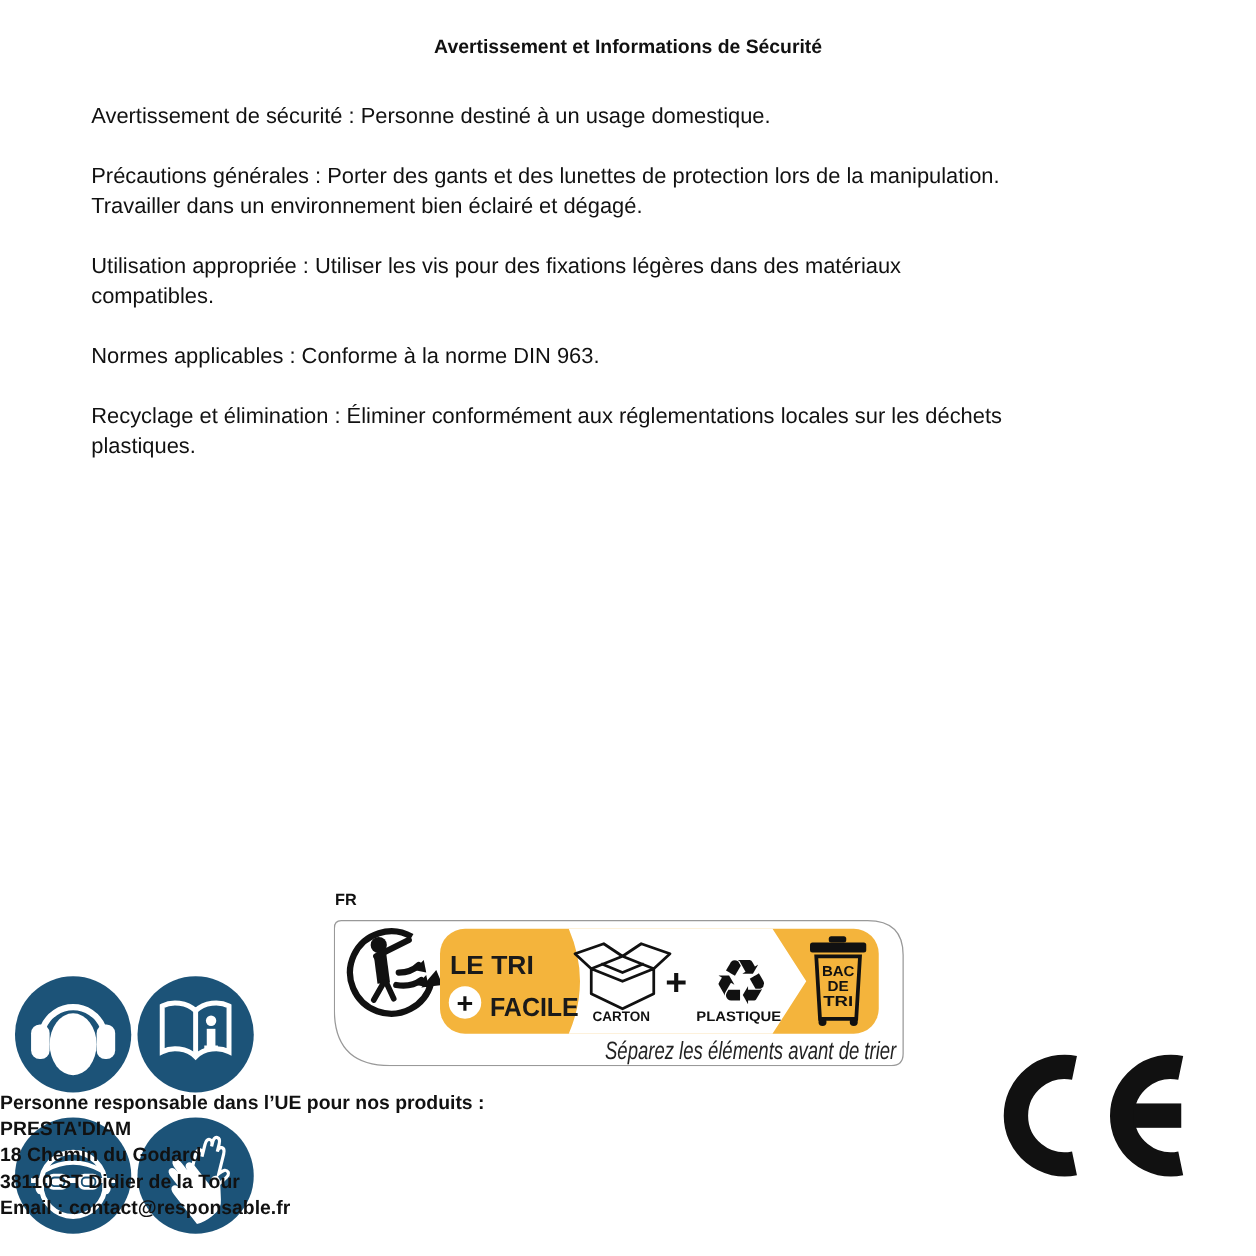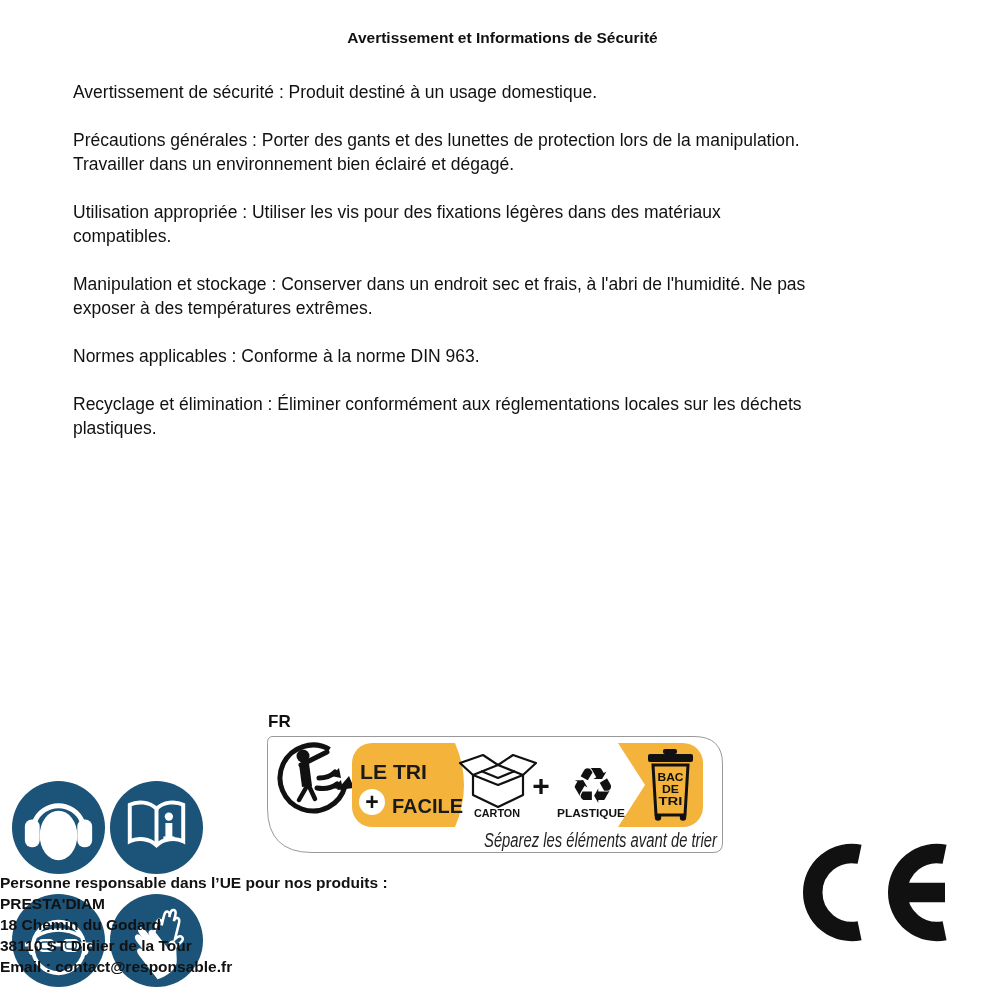--- a/index.html
+++ b/index.html
@@ -20,21 +20,21 @@
   .picto{position:absolute;width:95px;height:95px;}
   #picto-ear{left:11px;top:780px}
   #picto-manual{left:109px;top:780px}
   #picto-eye{left:11px;top:893px}
   #picto-gloves{left:109px;top:893px}
   .pb{fill:var(--pictogram-blue,#1C5378);}
   .pwf{fill:#fff;}
   .pws{fill:none;stroke:#fff;}
 
   
-  .fr-code{position:absolute;left:268px;top:712px;font-size:17px;font-weight:bold;text-align:center;}
+  .fr-code{position:absolute;left:268px;top:712px;font-size:13px;font-weight:bold;text-align:center;}
   .tri-label{position:absolute;left:267px;top:736px;}
   .box-border{fill:#fff;stroke:var(--border-gray,#999);stroke-width:1;}
   .yellow{fill:var(--tri-yellow,#F4B43C);}
   .whitefill{fill:#fff;}
   .ink-fill{fill:#111;}
   .ink-arc{fill:none;stroke:#111;stroke-width:5;}
   .ink-s5{fill:none;stroke:#111;stroke-width:5;stroke-linecap:round;}
   .ink-s4{fill:none;stroke:#111;stroke-width:4.5;stroke-linecap:round;}
   .line-icon path{fill:none;stroke:#111;stroke-width:2.2;stroke-linejoin:round;}
   .bin-body{fill:var(--tri-yellow,#F4B43C);stroke:#111;stroke-width:3;}
@@ -53,27 +53,25 @@
   .ce{position:absolute;left:795px;top:838px;}
   .ce .arc{fill:none;stroke:#111;stroke-width:19.5;}
   .ce .bar{fill:#111;}
 </style>
 </head>
 <body>
 
 <div class="page-title">Avertissement et Informations de Sécurité</div>
 
 <div class="content">
-  <p>Avertissement de sécurité : Produit destiné à un usage domestique.</p>
+  <p>Avertissement de sécurité : Personne destiné à un usage domestique.</p>
   <p>Précautions générales : Porter des gants et des lunettes de protection lors de la manipulation.
 Travailler dans un environnement bien éclairé et dégagé.</p>
   <p>Utilisation appropriée : Utiliser les vis pour des fixations légères dans des matériaux
 compatibles.</p>
-  <p>Manipulation et stockage : Conserver dans un endroit sec et frais, à l'abri de l'humidité. Ne pas
-exposer à des températures extrêmes.</p>
   <p>Normes applicables : Conforme à la norme DIN 963.</p>
   <p>Recyclage et élimination : Éliminer conformément aux réglementations locales sur les déchets
 plastiques.</p>
 </div>
 
 <svg class="picto" id="picto-ear" viewBox="0 0 96 96">
   <circle class="pb" cx="48" cy="48" r="47"></circle>
   <path class="pws" style="stroke-width:5" d="M24 42 A 26 26 0 0 1 72 42"></path>
   <ellipse class="pwf" cx="48" cy="56" rx="19" ry="25"></ellipse>
   <rect class="pwf" x="14" y="40" width="15" height="28" rx="7"></rect>

